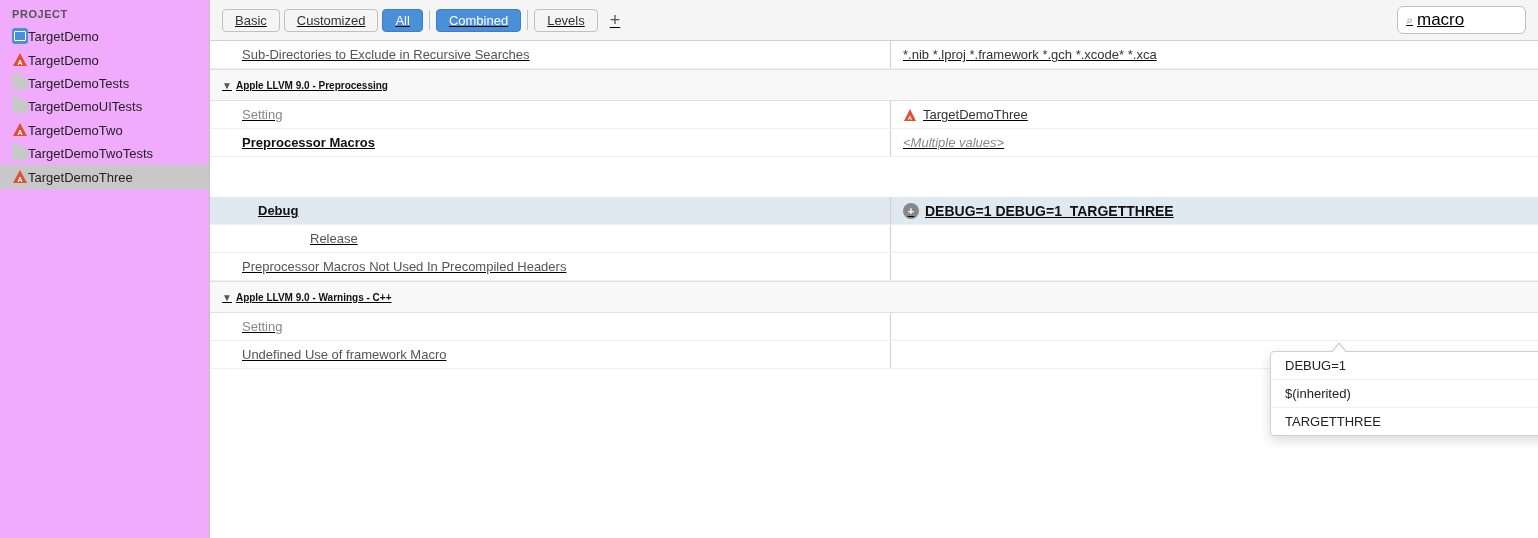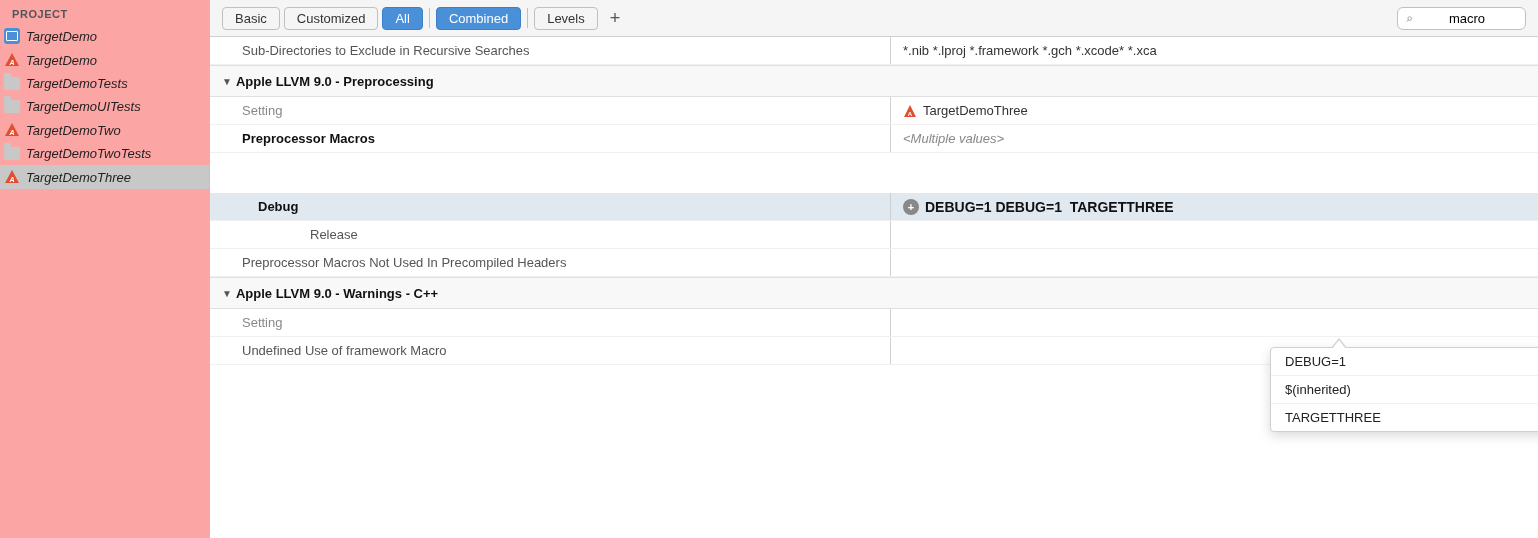--- a/index.html
+++ b/index.html
@@ -9,43 +9,41 @@
       background: #f0f0f0;
       display: flex;
       height: 538px;
       overflow: hidden;
     }
 
     
     #sidebar {
       width: 210px;
       min-width: 210px;
-      background: #fca5a5;
+      background: #f0abfc;
       border-right: 1px solid #c0c0c0;
       display: flex;
       flex-direction: column;
       height: 100%;
       overflow-y: auto;
     }
 
     .sidebar-section-header {
       font-size: 11px;
       font-weight: 700;
       color: #555;
       padding: 8px 12px 4px 12px;
       letter-spacing: 0.05em;
     }
 
     .sidebar-item {
       display: flex;
       align-items: center;
-      padding: 4px 4px;
+      padding: 4px 12px;
       cursor: pointer;
-      gap: 6px;
-      font-style: italic;
     }
 
     .sidebar-item.selected {
       background: #c8c8c8;
     }
 
     .sidebar-item-label {
       font-size: 13px;
       color: #222;
       white-space: nowrap;
@@ -102,20 +100,21 @@
       border-radius: 2px 2px 0 0;
     }
 
     
     #main {
       flex: 1;
       display: flex;
       flex-direction: column;
       overflow: hidden;
       background: #404040;
+      text-decoration: underline;
     }
 
     
     #toolbar {
       display: flex;
       align-items: center;
       padding: 6px 12px;
       background: #f5f5f5;
       border-bottom: 1px solid #d0d0d0;
       gap: 4px;
@@ -170,24 +169,23 @@
     }
 
     .search-icon-svg {
       color: #888;
       font-size: 12px;
     }
 
     .search-input {
       border: none;
       outline: none;
-      font-size: 13px;
+      font-size: 17px;
       width: 100px;
       background: transparent;
-      text-align: center;
     }
 
     
     #settings-content {
       flex: 1;
       overflow-y: auto;
       overflow-x: hidden;
       background: white;
     }
 
@@ -214,21 +212,21 @@
     }
 
     .section-toggle {
       margin-right: 4px;
       font-size: 10px;
       color: #555;
     }
 
     .section-title {
       font-weight: 700;
-      font-size: 13px;
+      font-size: 10px;
       color: #111;
     }
 
     .setting-name-col {
       flex: 0 0 680px;
       padding: 4px 16px 4px 32px;
       color: #555;
       font-size: 13px;
     }
 

